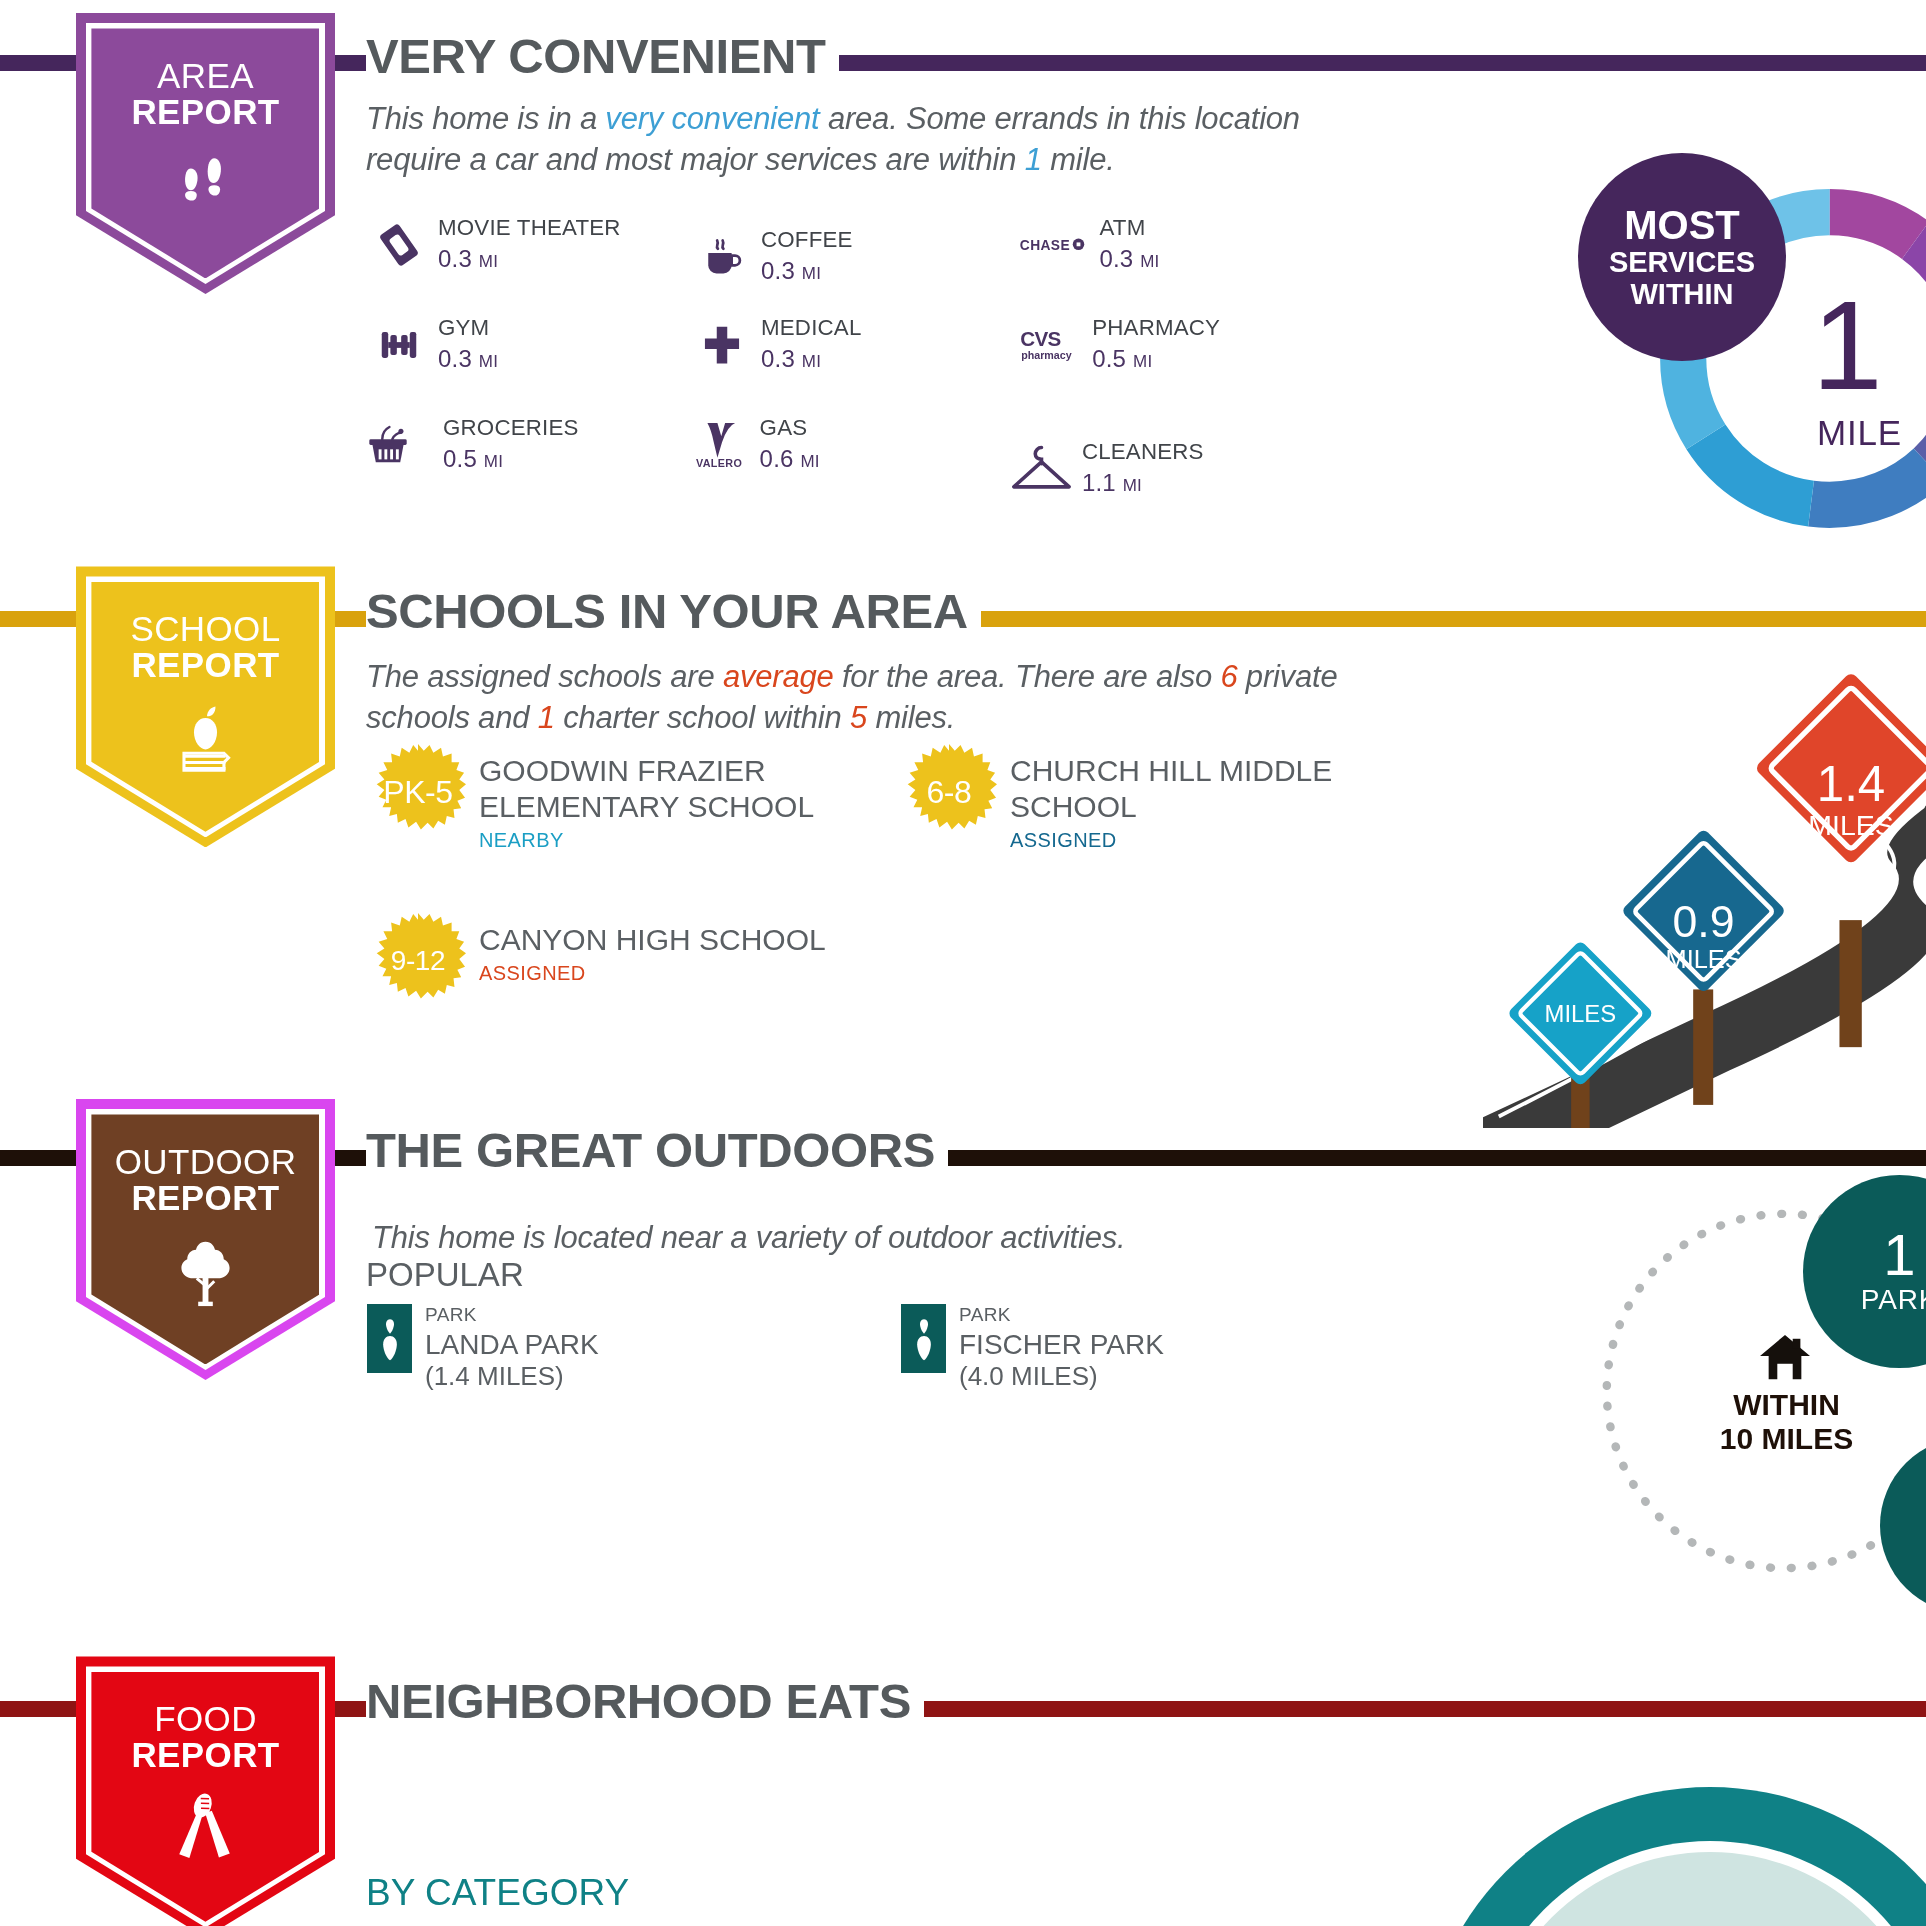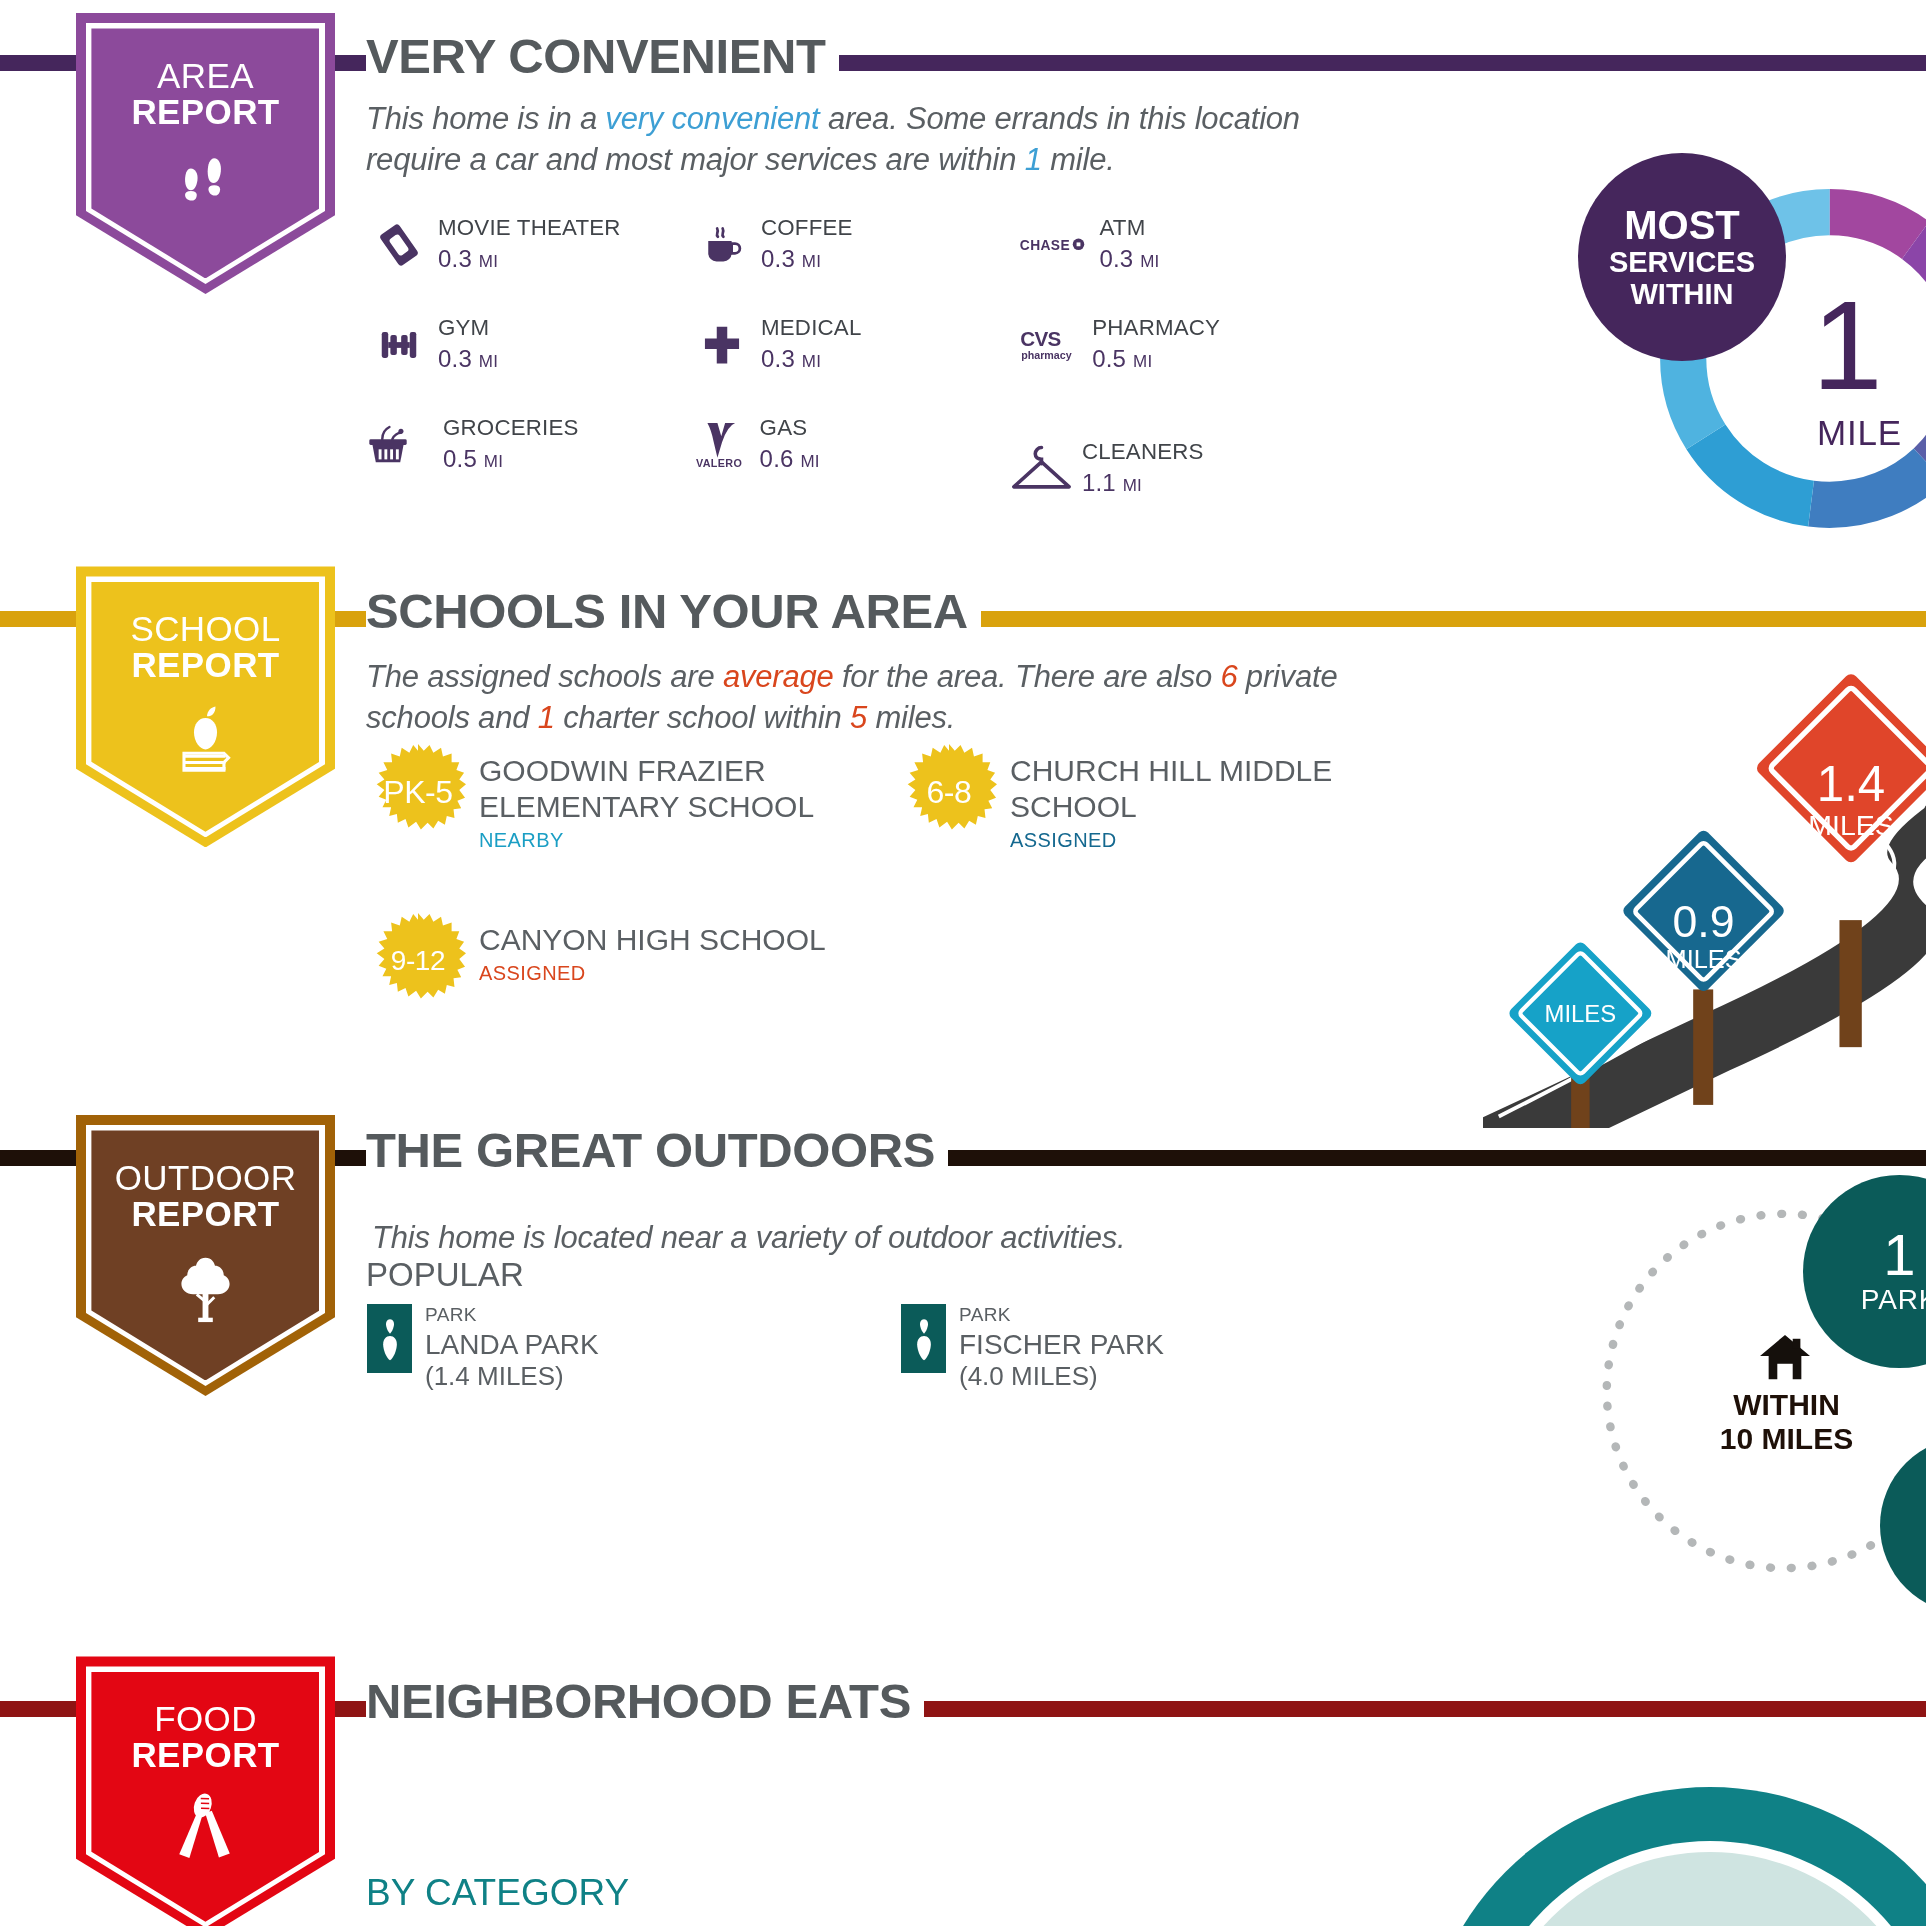--- a/index.html
+++ b/index.html
@@ -136,21 +136,21 @@
             <rect x="24" y="18" width="16" height="28" rx="4" fill="#fff"></rect>
           </g>
         </svg>
     </div>
     <div class="tx">
       <div class="nm">MOVIE THEATER</div>
       <div class="di"><span>0.3</span> <small>MI</small></div>
     </div>
   </div>
 
-  <div class="amen" style="left:693px;top:216px;">
+  <div class="amen" style="left:693px;top:228px;">
     <div class="ic">
       <svg width="44" height="44" viewBox="0 0 64 64">
           <path d="M12 26h34v18a12 12 0 0 1-12 12H24a12 12 0 0 1-12-12z" fill="#4a3463"></path>
           <path d="M46 30h5a7 7 0 0 1 0 14h-5z" fill="none" stroke="#4a3463" stroke-width="4"></path>
           <path d="M26 20c-4-4 2-6-1-12M34 20c-4-4 2-6-1-12" fill="none" stroke="#4a3463" stroke-width="4" stroke-linecap="round"></path>
         </svg>
     </div>
     <div class="tx">
       <div class="nm">COFFEE</div>
       <div class="di"><span>0.3</span> <small>MI</small></div>
@@ -375,21 +375,21 @@
         <text x="0" y="70" text-anchor="middle" font-family="Liberation Sans, sans-serif" font-size="74" fill="#fff">MILES</text>
       </g>
     </svg>
   </div>
 </div>
 
 <div class="section" style="top:1090px;height:551px;">
 
   <div class="rule" style="top:60px;background:#1e1008;width:2107px;"></div>
 
-  <div class="badge" style="top:25px;background:#a16207;">
+  <div class="badge" style="top:9px;background:#d946ef;">
     <div class="inner" style="background:#fff;"></div>
     <div class="inner2" style="background:#6f4024;"></div>
     <div class="btext">
       <span>OUTDOOR</span>
       <b>REPORT</b>
     </div>
     <div class="bicon">
       <svg width="73" height="77" viewBox="0 0 100 100">
         <path fill="#fff" d="M50 8c8 0 12 6 13 11 7 0 12 6 12 13 5 2 8 7 8 12 0 8-7 14-16 14H33c-9 0-16-6-16-14 0-5 3-10 8-12 0-7 5-13 12-13 1-5 5-11 13-11z"></path>
         <rect x="46" y="56" width="8" height="38" fill="#fff"></rect>

